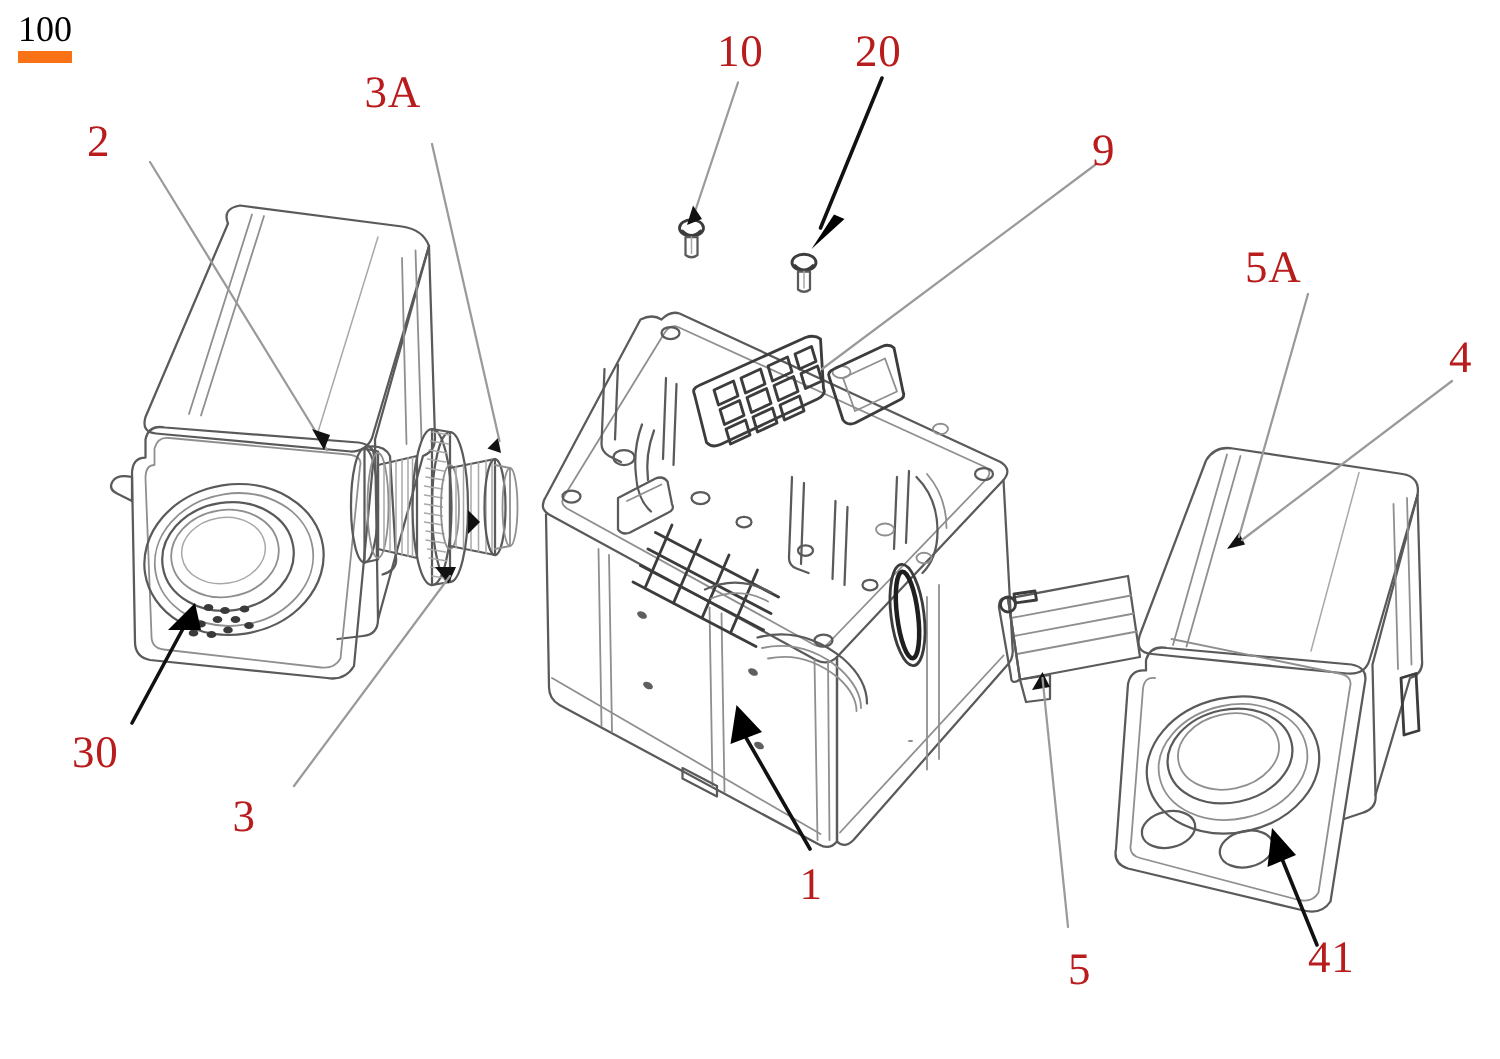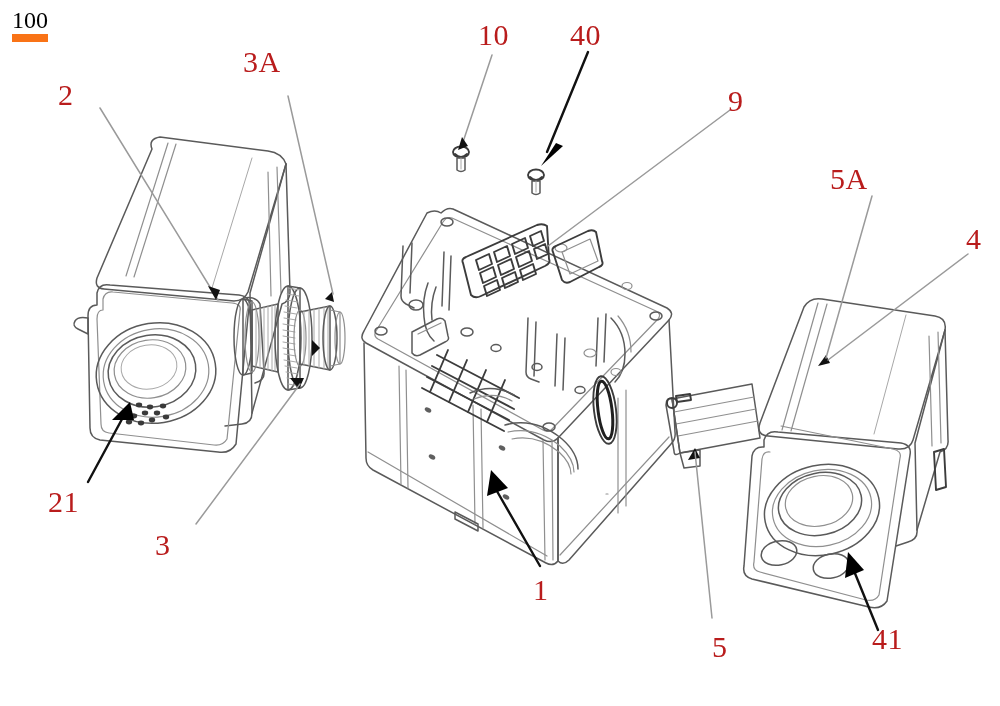--- a/index.html
+++ b/index.html
@@ -396,29 +396,29 @@
   </svg>
 
   <div class="fig-number" style="left:12px; top:8px;">100</div>
 
   <div class="ref-label" style="left:58px; top:80px;">2</div>
 
   <div class="ref-label" style="left:243px; top:47px;">3A</div>
 
   <div class="ref-label" style="left:478px; top:20px;">10</div>
 
-  <div class="ref-label" style="left:570px; top:20px;">40</div>
+  <div class="ref-label" style="left:570px; top:20px;">20</div>
 
   <div class="ref-label" style="left:728px; top:86px;">9</div>
 
   <div class="ref-label" style="left:830px; top:164px;">5A</div>
 
   <div class="ref-label" style="left:966px; top:224px;">4</div>
 
-  <div class="ref-label" style="left:48px; top:487px;">21</div>
+  <div class="ref-label" style="left:48px; top:487px;">30</div>
 
   <div class="ref-label" style="left:155px; top:530px;">3</div>
 
   <div class="ref-label" style="left:533px; top:575px;">1</div>
 
   <div class="ref-label" style="left:712px; top:632px;">5</div>
 
   <div class="ref-label" style="left:872px; top:624px;">41</div>
 
 </div>

